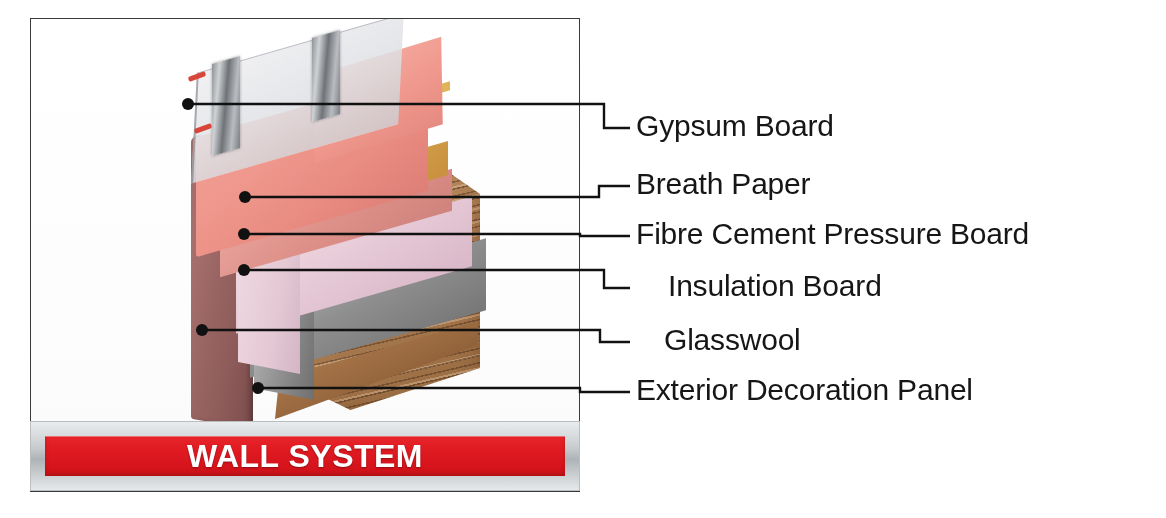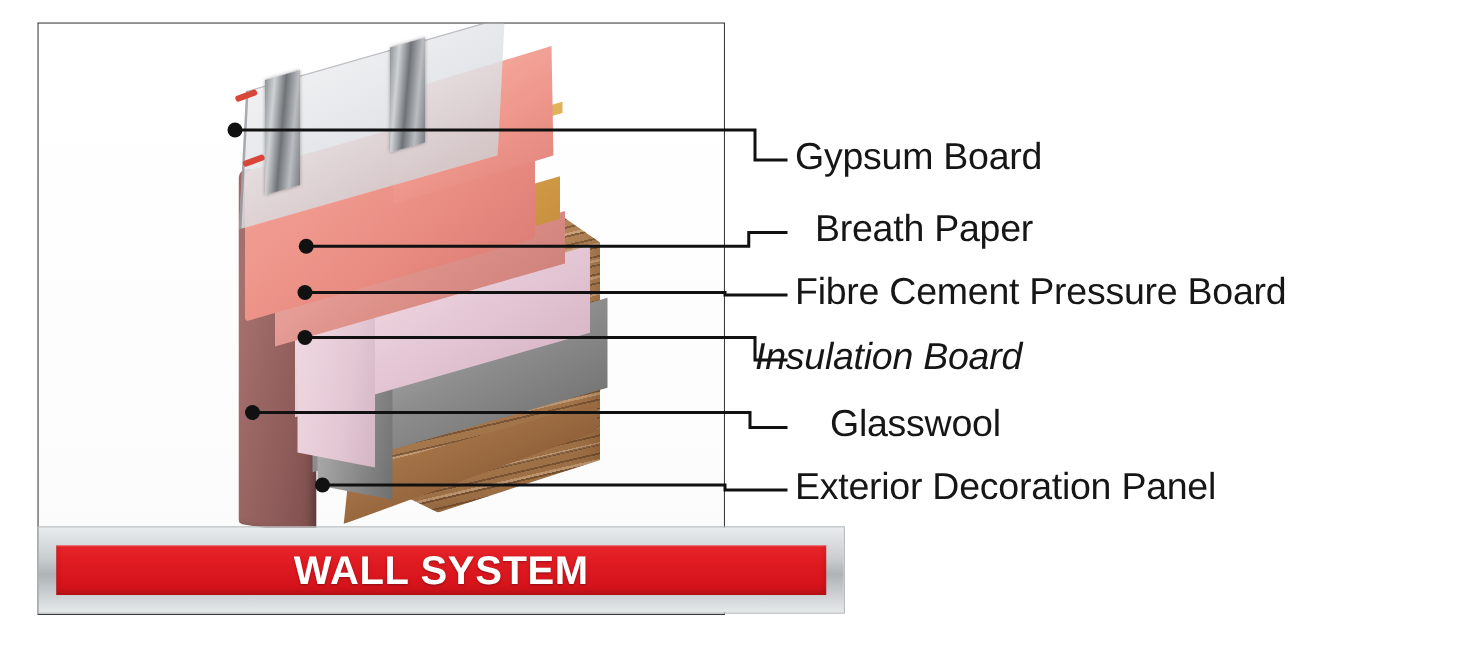--- a/index.html
+++ b/index.html
@@ -130,21 +130,21 @@
   }
   
   .clip{
     width:18px;height:5px;background:#d8463a;transform:rotate(-20deg);border-radius:2px;
   }
   .clip.c1{left:22px;top:40px;}
   .clip.c2{left:28px;top:92px;}
 
   
   .banner-wrap{
-    position:absolute;left:30px;top:421px;width:646px;height:70px;
+    position:absolute;left:30px;top:421px;width:550px;height:70px;
     background:linear-gradient(180deg,#e9ecee 0%,#c8cccf 38%,#aeb3b7 55%,#e6e9ea 100%);
     padding:14px;box-sizing:border-box;
     border:1px solid #b9bdc0;
   }
   .banner{
     width:100%;height:100%;
     background:linear-gradient(180deg,#e8262c 0%,#e01b22 32%,#d8151d 68%,#cf1119 100%);
     display:flex;align-items:center;justify-content:center;
     box-shadow:inset 0 1px 0 rgba(255,255,255,.35), inset 0 -2px 5px rgba(0,0,0,.18);
   }
@@ -215,20 +215,20 @@
       <circle cx="244" cy="270" r="6" fill="#111111"></circle>
       <polyline points="244,270 604,270 604,288 630,288" fill="none" stroke="#111111" stroke-width="2.4"></polyline>
       <circle cx="202" cy="330" r="6" fill="#111111"></circle>
       <polyline points="202,330 600,330 600,342 630,342" fill="none" stroke="#111111" stroke-width="2.4"></polyline>
       <circle cx="258" cy="388" r="6" fill="#111111"></circle>
       <polyline points="258,388 580,388 580,392 630,392" fill="none" stroke="#111111" stroke-width="2.4"></polyline>
     </svg>
 
   <div id="label-layer">
       <div class="label" style="left: 636px; top: 111px;">Gypsum Board</div>
-      <div class="label" style="left: 636px; top: 169px; margin-left: 16px;">Breath Paper</div>
+      <div class="label" style="left: 636px; top: 169px;">Breath Paper</div>
       <div class="label" style="left: 636px; top: 219px;">Fibre Cement Pressure Board</div>
-      <div class="label" style="left: 604px; top: 271px; font-style: italic;">Insulation Board</div>
+      <div class="label" style="left: 668px; top: 271px;">Insulation Board</div>
       <div class="label" style="left: 664px; top: 325px;">Glasswool</div>
       <div class="label" style="left: 636px; top: 375px; text-align: right;">Exterior Decoration Panel</div>
     </div>
 
 </div>
 
 </body></html>

